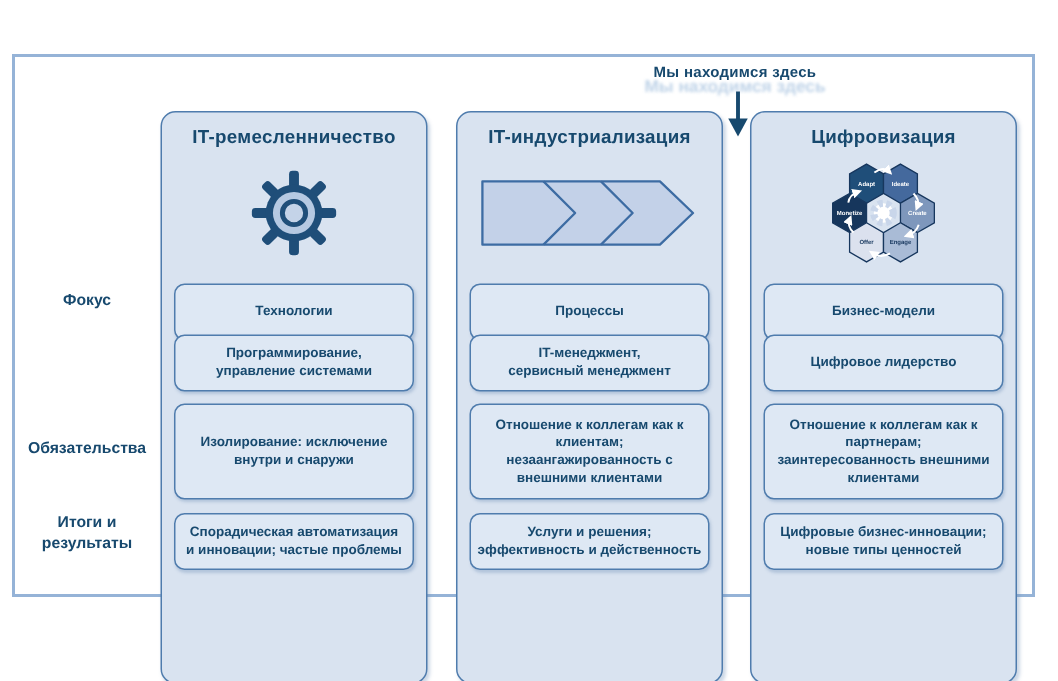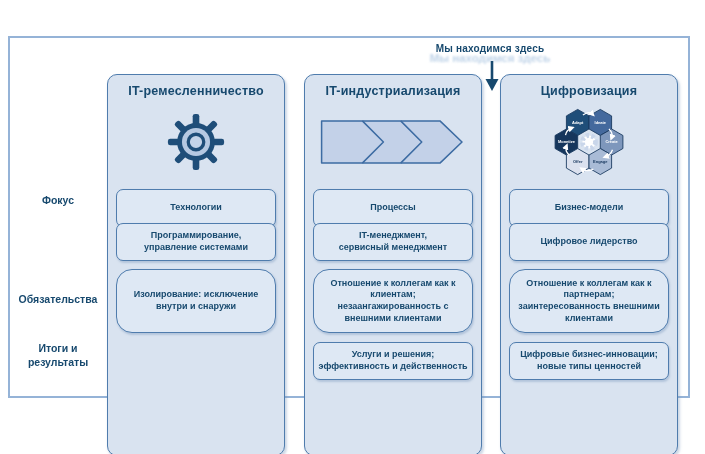--- a/index.html
+++ b/index.html
@@ -28,21 +28,21 @@
   .icon-zone { height:88px; display:flex; align-items:center; justify-content:center; }
 
   .cell { position:absolute; left:8px; right:8px; background:#dee8f4;
     border:1.3px solid #4f7cad; border-radius:7px;
     display:flex; align-items:center; justify-content:center;
     text-align:center; font-weight:bold; color:#17496e; font-size:9px;
     line-height:1.3; white-space:pre-line; padding:18px 4px;
     box-shadow:1px 1.5px 2px rgba(110,140,180,.35); }
   .cell.r1 { top:114px; height:26px; }
   .cell.r2 { top:148px; height:37px; }
-  .cell.r3 { top:194px; height:64px;border-radius:16px; }
+  .cell.r3 { top:194px; height:64px; }
   .cell.r4 { top:267px; height:31px; }
 
   .row-label { position:absolute; left:12px; width:92px; display:flex;
     align-items:center; justify-content:center; text-align:center;
     font-weight:bold; color:#17496e; font-size:10.5px; line-height:1.3;
     white-space:pre-line; }
   .row-label.r1 { top:188px; height:26px; }
   .row-label.r2 { top:222px; height:37px; }
   .row-label.r3 { top:268px; height:64px; }
   .row-label.r4 { top:336px; height:40px; }
@@ -84,20 +84,22 @@
         </g>
         <circle cx="32" cy="32" r="14.5" fill="#b6c9e2"></circle>
         <circle cx="32" cy="32" r="8" fill="#c4d3e8" stroke="#1f4e79" stroke-width="3.4"></circle>
       </svg>
     </div>
     <div class="cell r1">Технологии</div>
     <div class="cell r2">Программирование,
 управление системами</div>
     <div class="cell r3">Изолирование: исключение
 внутри и снаружи</div>
+    <div class="cell r4">Спорадическая автоматизация
+и инновации; частые проблемы</div>
   </div>
 
   <div class="card c2">
     <div class="card-title">IT-индустриализация</div>
     <div class="icon-zone">
       <svg width="150" height="46" viewBox="0 0 152 48">
         <polygon points="1.5,2 125,2 148,24 125,46 1.5,46" fill="#c3d1e8" stroke="#3d6ca3" stroke-width="1.6" stroke-linejoin="round"></polygon>
         <polyline points="44,2 66,24 44,46" fill="none" stroke="#3d6ca3" stroke-width="1.6" stroke-linejoin="round"></polyline>
         <polyline points="84,2 106,24 84,46" fill="none" stroke="#3d6ca3" stroke-width="1.6" stroke-linejoin="round"></polyline>
       </svg>

